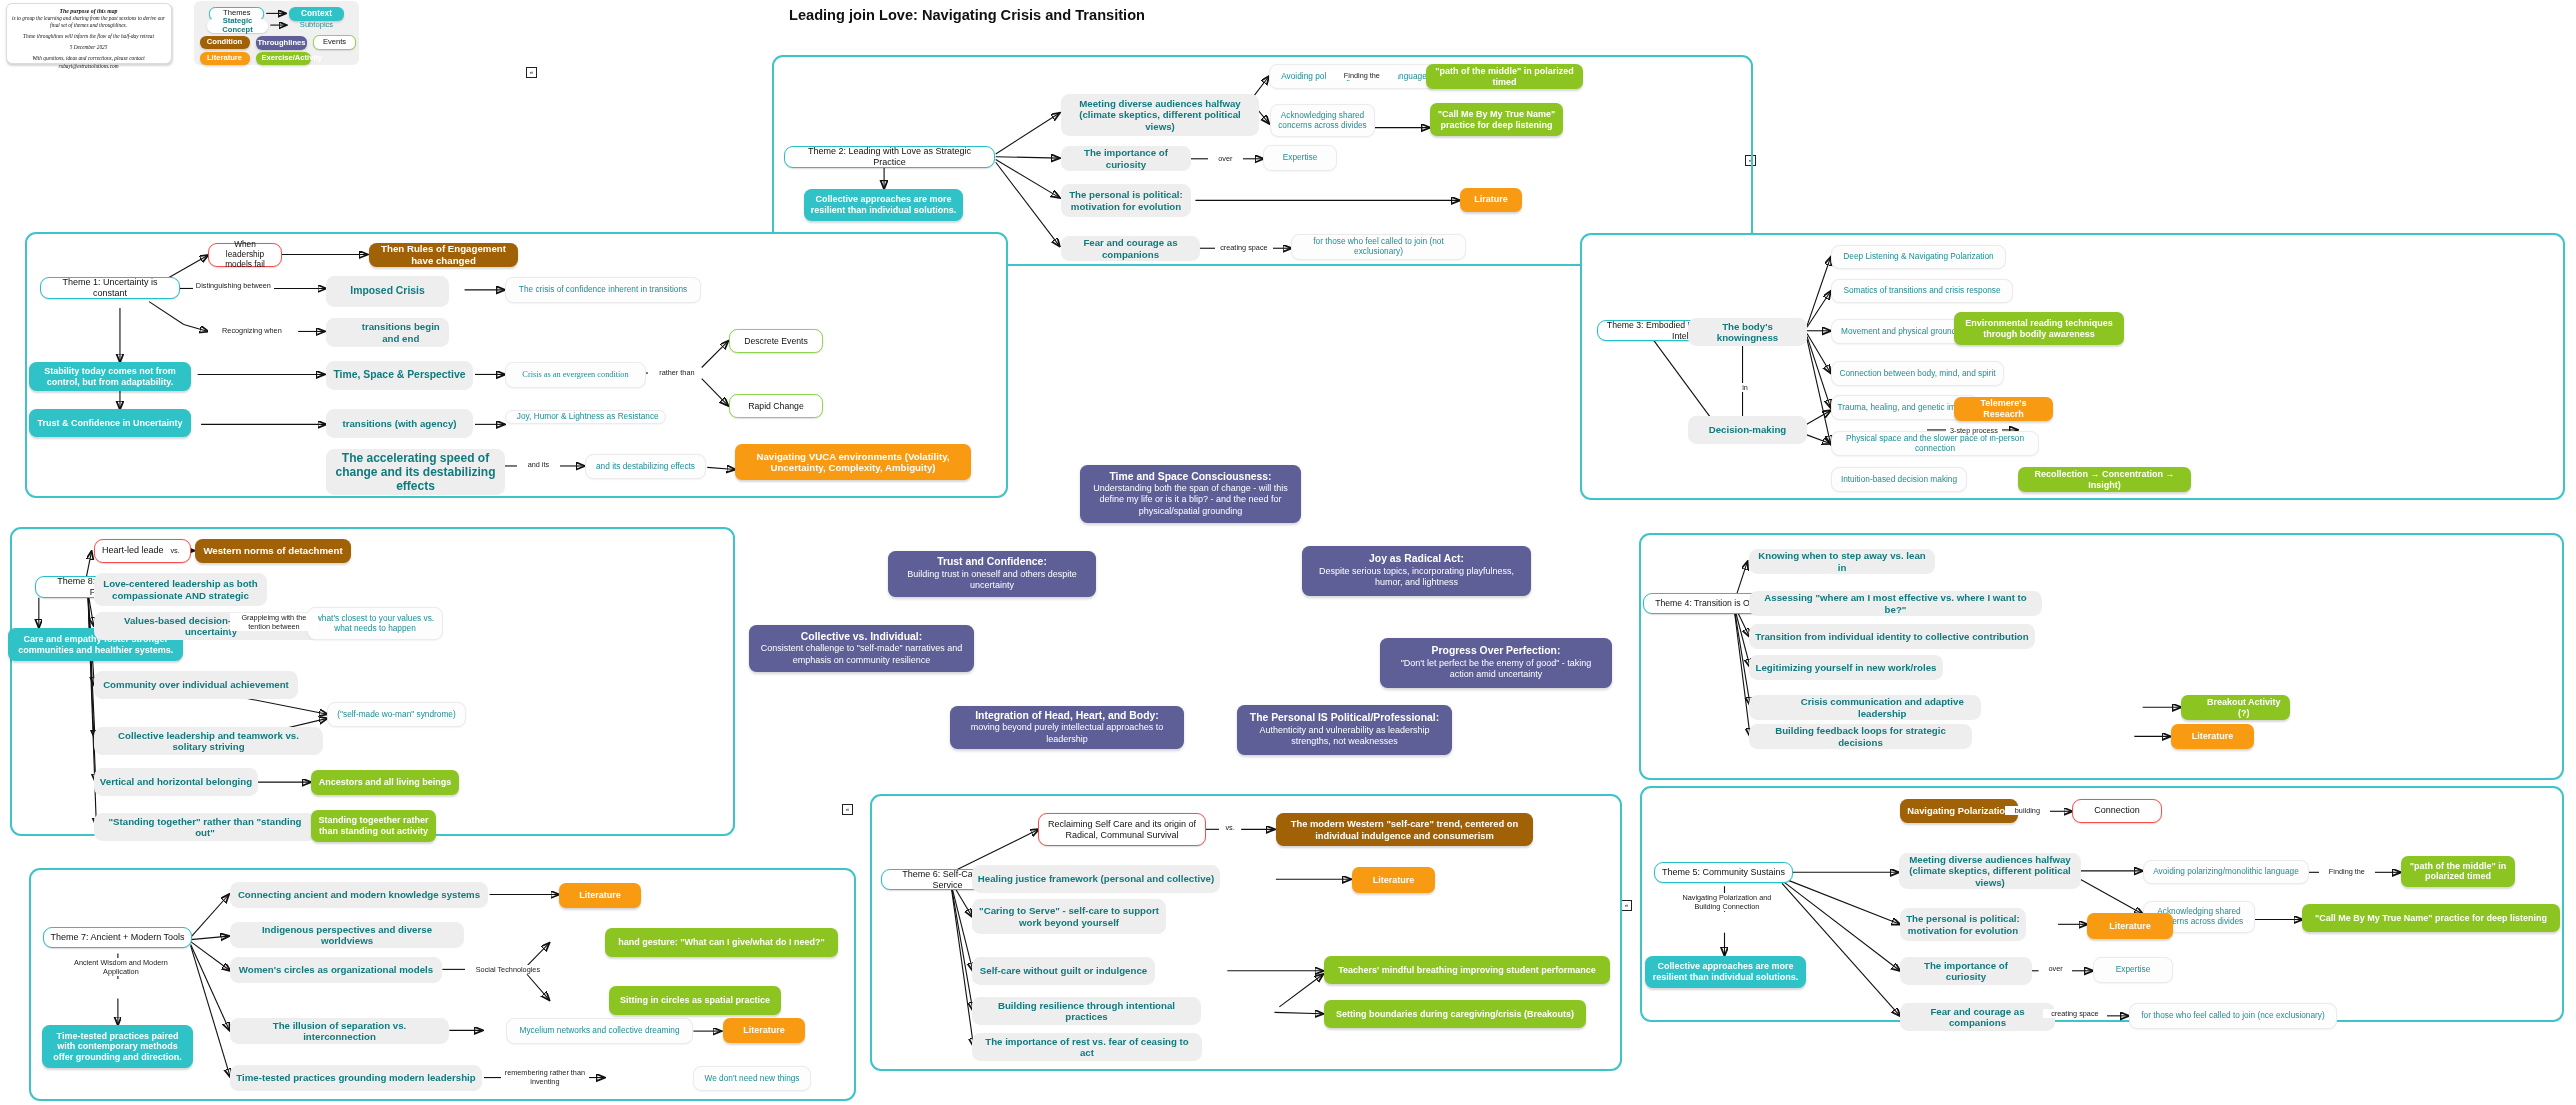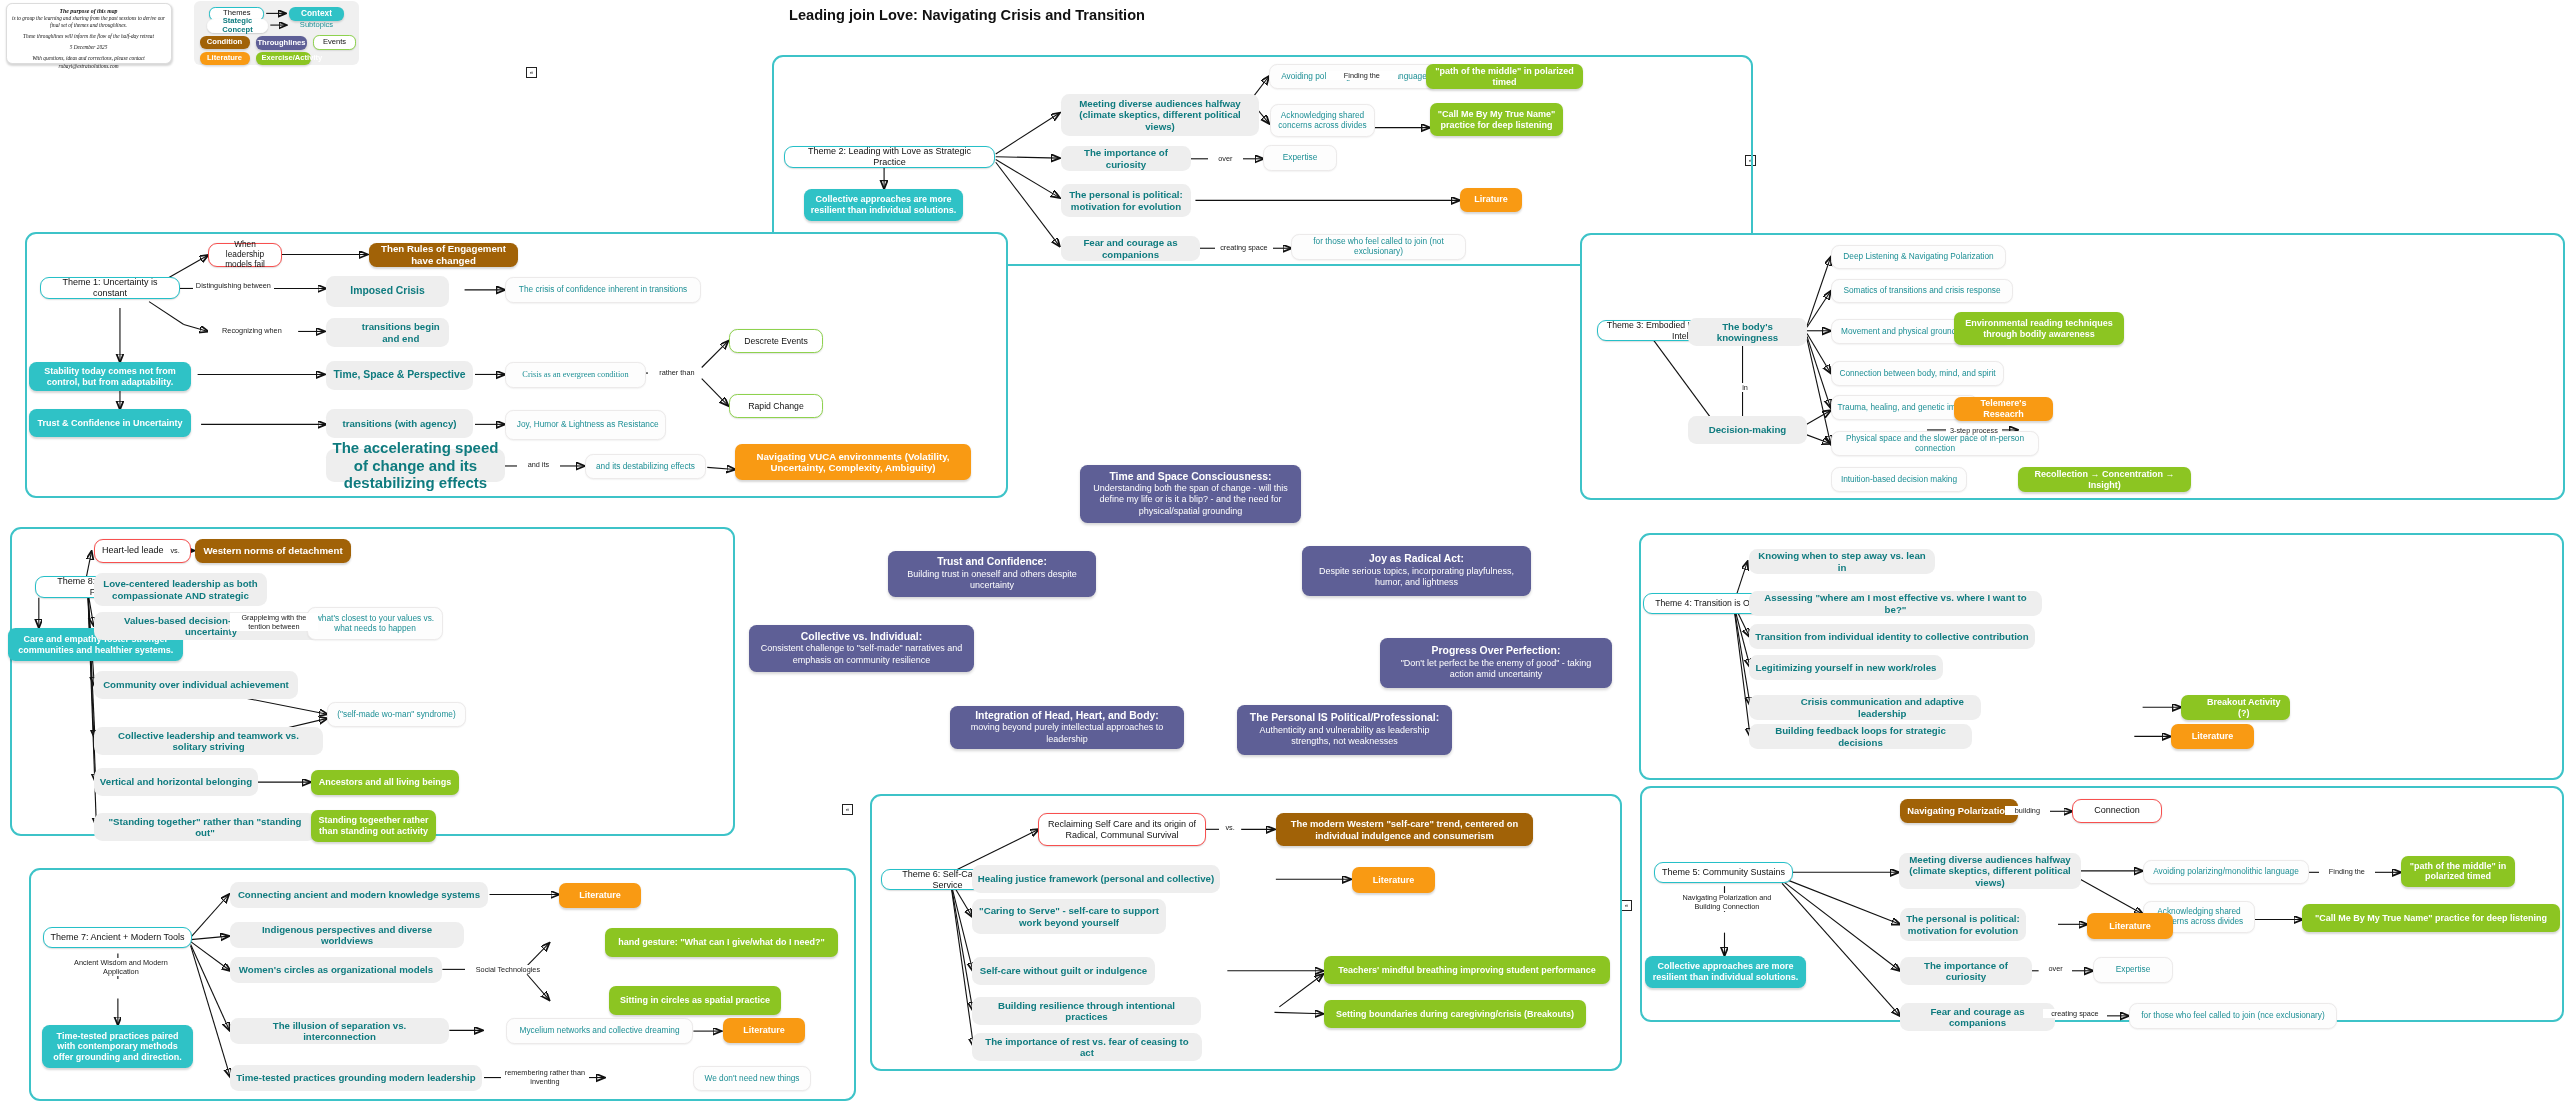--- a/index.html
+++ b/index.html
@@ -357,24 +357,24 @@
     </div>
   <div class="node n-events" style="left:729px;top:329px;width:94px;height:23.6px;font-size:8.7px;">
       <span>Descrete Events</span>
     </div>
   <div class="node n-events" style="left:729px;top:394px;width:94px;height:23.6px;font-size:8.7px;">
       <span>Rapid Change</span>
     </div>
   <div class="node n-strategic" style="left:326px;top:409px;width:147px;height:29px;font-size:9.7px;">
       <span>transitions (with agency)</span>
     </div>
-  <div class="node n-sub" style="left:505px;top:410px;width:161px;height:30px;font-size:8.3px;padding-left:10px;">
+  <div class="node n-sub" style="left:505px;top:410px;width:161px;height:14px;font-size:8.3px;padding-left:10px;">
       <span>Joy, Humor &amp; Lightness as Resistance</span>
     </div>
-  <div class="node n-strategic" style="left:326px;top:449px;width:179px;height:33px;font-size:15px;">
+  <div class="node n-strategic" style="left:326px;top:449px;width:179px;height:46px;font-size:12px;">
       <span>The accelerating speed of change and its destabilizing effects</span>
     </div>
   <div class="node n-sub" style="left:585px;top:454px;width:121px;height:25px;font-size:8.3px;">
       <span>and its destabilizing effects</span>
     </div>
   <div class="node n-lit" style="left:735px;top:444px;width:236px;height:36px;font-size:9.7px;">
       <span>Navigating VUCA environments (Volatility, Uncertainty, Complexity, Ambiguity)</span>
     </div>
   <div class="lbl" style="left:193px;top:281px;width:78px;"><span>Distinguishing between</span></div>
   <div class="lbl" style="left:208px;top:326px;width:85px;"><span>Recognizing when</span></div>

